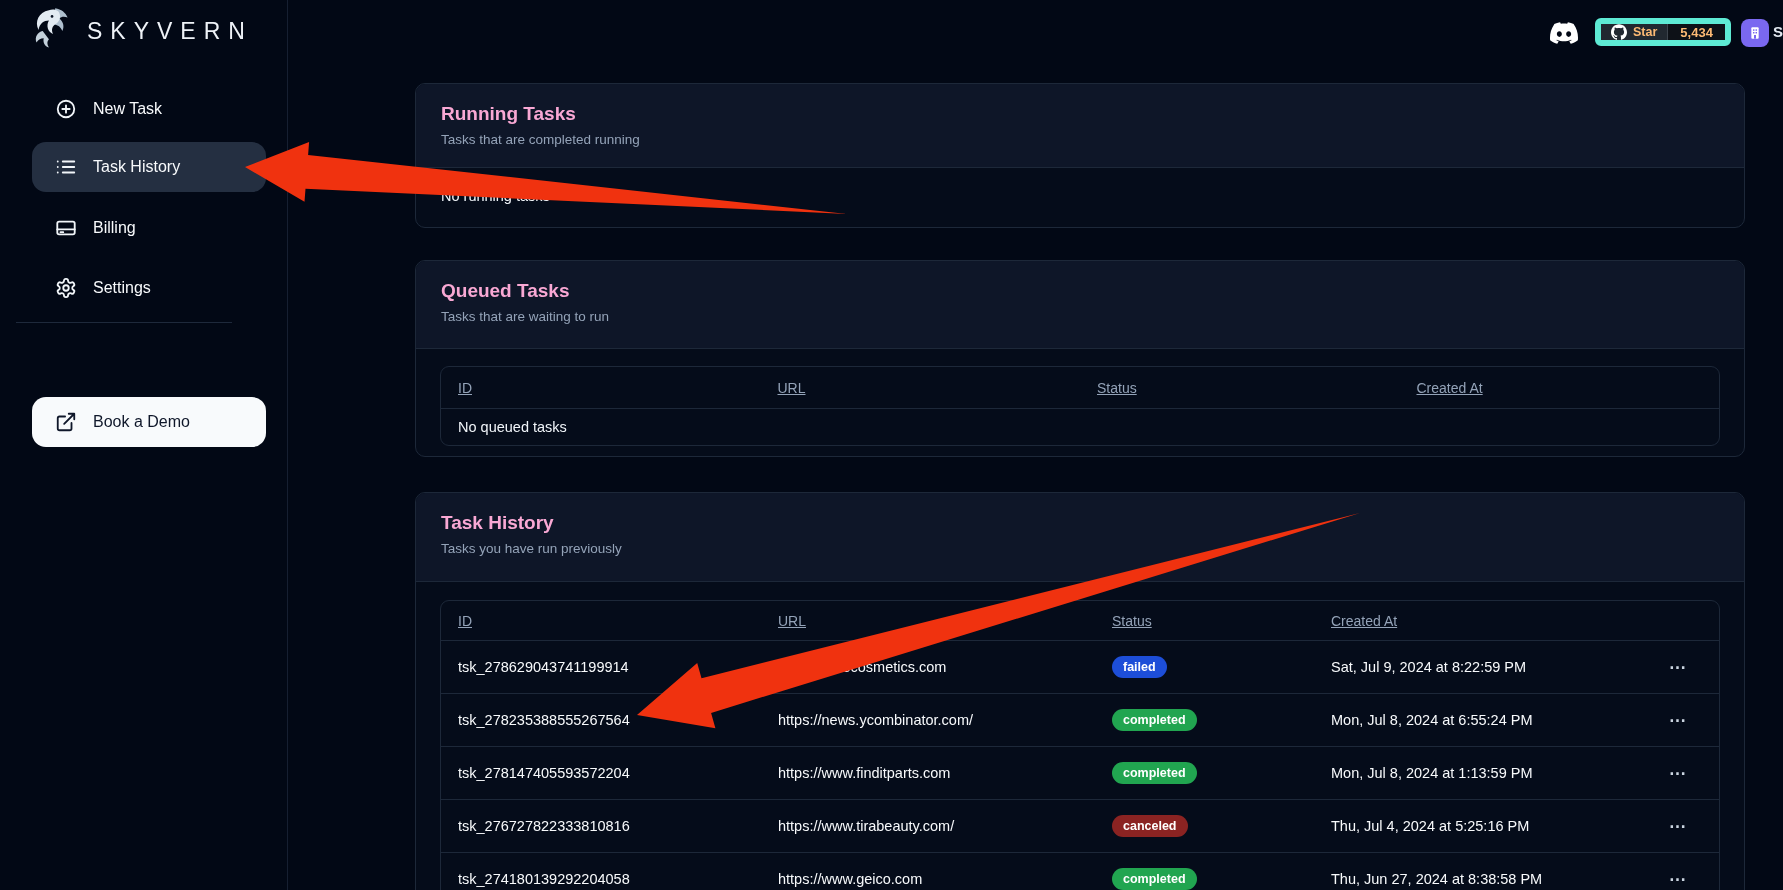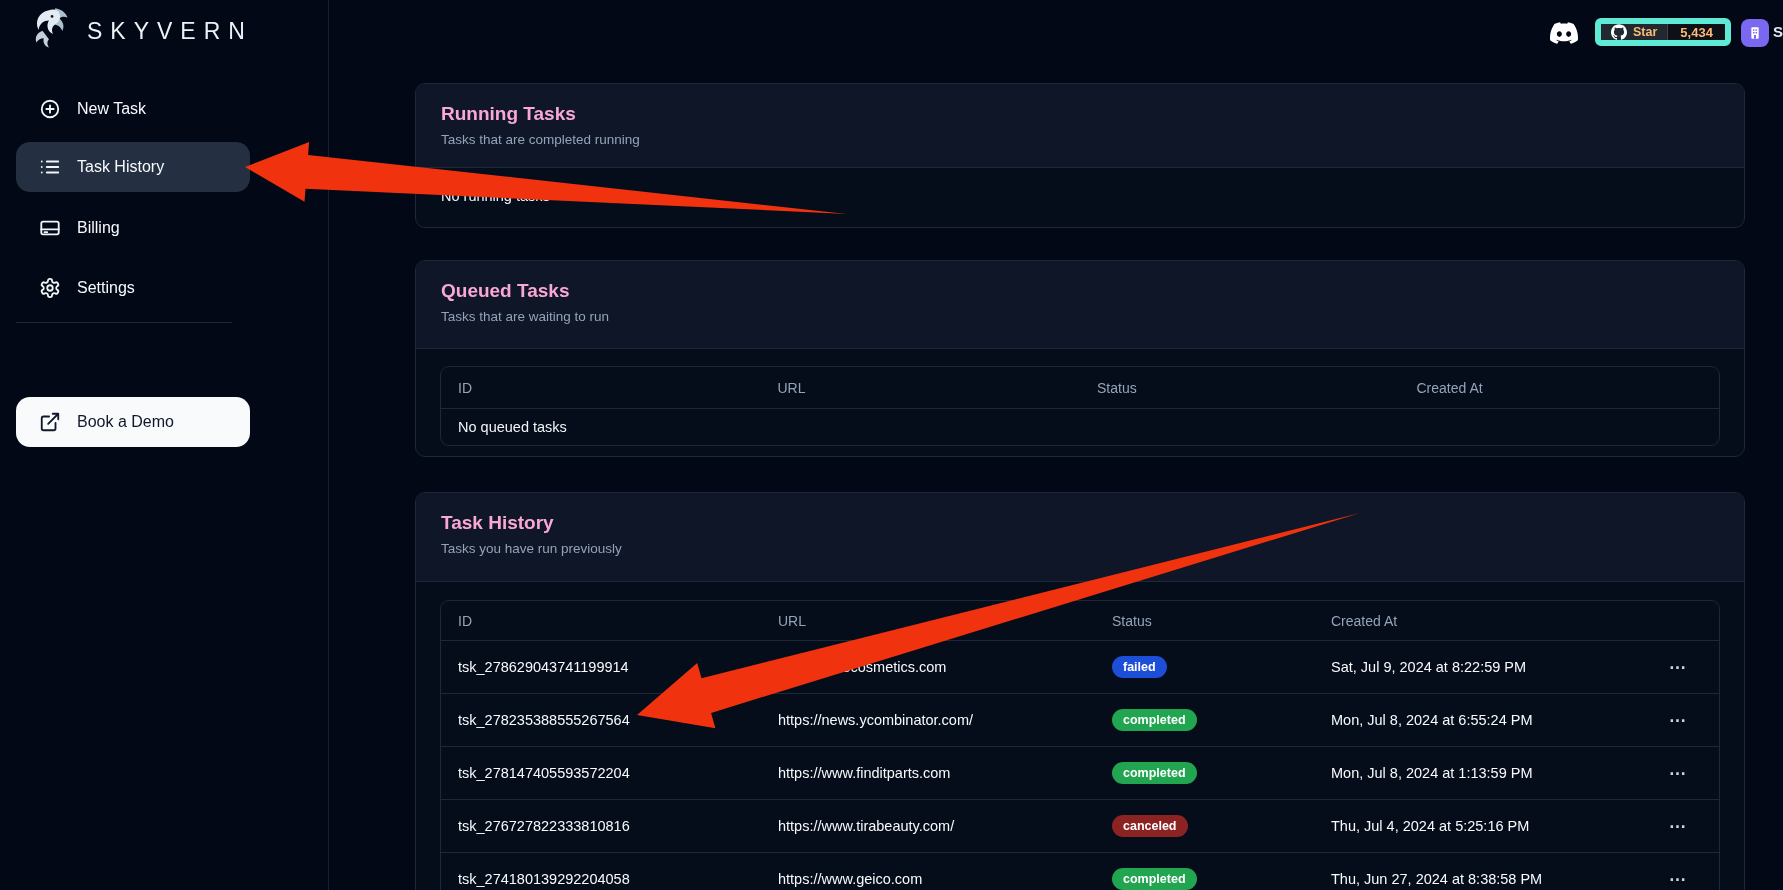--- a/index.html
+++ b/index.html
@@ -1,25 +1,25 @@
 <!DOCTYPE html>
 <html><head>
 <meta charset="utf-8">
 <style>
   * { margin:0; padding:0; box-sizing:border-box; }
   html,body { width:1783px; height:890px; overflow:hidden; }
   body { font-family:"Liberation Sans", sans-serif; background:#020815; color:#f8fafc; }
   .app { position:relative; width:1783px; height:890px; background:#020815; overflow:hidden; }
 
   
-  .sidebar { position:absolute; left:0; top:0; width:329px; height:890px; background:#020815; border-right:1px solid #161f31; z-index:2; }
+  .sidebar { position:absolute; left:0; top:0; width:288px; height:890px; background:#020815; border-right:1px solid #161f31; z-index:2; }
   .logo { position:absolute; left:24px; top:4px; display:flex; align-items:center; gap:9px; cursor:pointer; }
   .logo svg { width:54px; height:54px; }
   .logo .brand { font-size:23px; letter-spacing:8px; font-weight:500; color:#eef2f7; }
-  .side-item { position:absolute; left:16px; width:234px; height:50px; display:flex; align-items:center; gap:16px; padding-left:23px; border-radius:14px; font-size:16px; color:#f8fafc; cursor:pointer; }
+  .side-item { position:absolute; left:32px; width:234px; height:50px; display:flex; align-items:center; gap:16px; padding-left:23px; border-radius:14px; font-size:16px; color:#f8fafc; cursor:pointer; }
   .side-item svg { width:22px; height:22px; flex:none; stroke:#f1f5f9; }
   .side-item.active { background:#242f41; }
   .side-item.demo { background:#f8fafc; color:#0f172a; font-weight:500; }
   .side-item.demo svg { stroke:#0f172a; }
   .side-divider { position:absolute; left:16px; width:216px; top:322px; height:1px; background:#1e293b; }
 
   
   .discord-btn { position:absolute; left:1550px; top:19px; width:28px; height:28px; cursor:pointer; z-index:2; }
   .gh-widget { position:absolute; left:1595px; top:18px; height:28px; display:flex; border:6px solid #5eead4; border-radius:6px; overflow:hidden; color:#fdba74; cursor:pointer; z-index:2; }
   .gh-seg1 { display:flex; align-items:center; gap:6px; padding:0 10px; background:#212830; font-size:12.5px; font-weight:700; }
@@ -36,21 +36,21 @@
   #card-running .card-header { height:84px; }
   #card-queued { top:260px; height:197px; }
   #card-queued .card-header { height:88px; }
   #card-history { top:492px; height:440px; }
   #card-history .card-header { height:89px; }
   .empty-line { padding:20px 25px; font-size:14.5px; color:#f1f5f9; }
 
   .inner-table { margin:17px 24px 0; border:1px solid #1d2839; border-radius:9px; overflow:hidden; }
   #card-history .inner-table { margin-top:18px; }
   .t-head { display:grid; align-items:center; color:#94a3b8; font-size:14px; }
-  .t-head > div { padding-left:17px; }
+  .t-head > div { padding-left:17px;text-decoration:underline; }
   .q-cols { grid-template-columns:1fr 1fr 1fr 1fr; height:41px; }
   .h-cols { grid-template-columns:320px 334px 219px 1fr 56px; }
   .t-head.h-cols { height:39px; }
   .q-empty { border-top:1px solid #1d2839; height:37px; display:flex; align-items:center; padding-left:17px; font-size:14.5px; color:#f1f5f9; }
   .h-row { display:grid; grid-template-columns:320px 334px 219px 1fr 56px; height:53px; align-items:center; border-top:1px solid #1d2839; font-size:14.5px; color:#f8fafc; cursor:pointer; }
   .h-row > div { padding-left:17px; }
   .badge { display:inline-block; padding:4px 11px; border-radius:999px; font-size:12.5px; font-weight:700; color:#ffffff; }
   .actions-btn { color:#cbd5e1; font-size:17px; font-weight:700; letter-spacing:1px; cursor:pointer; padding-left:6px !important; }
 
   

